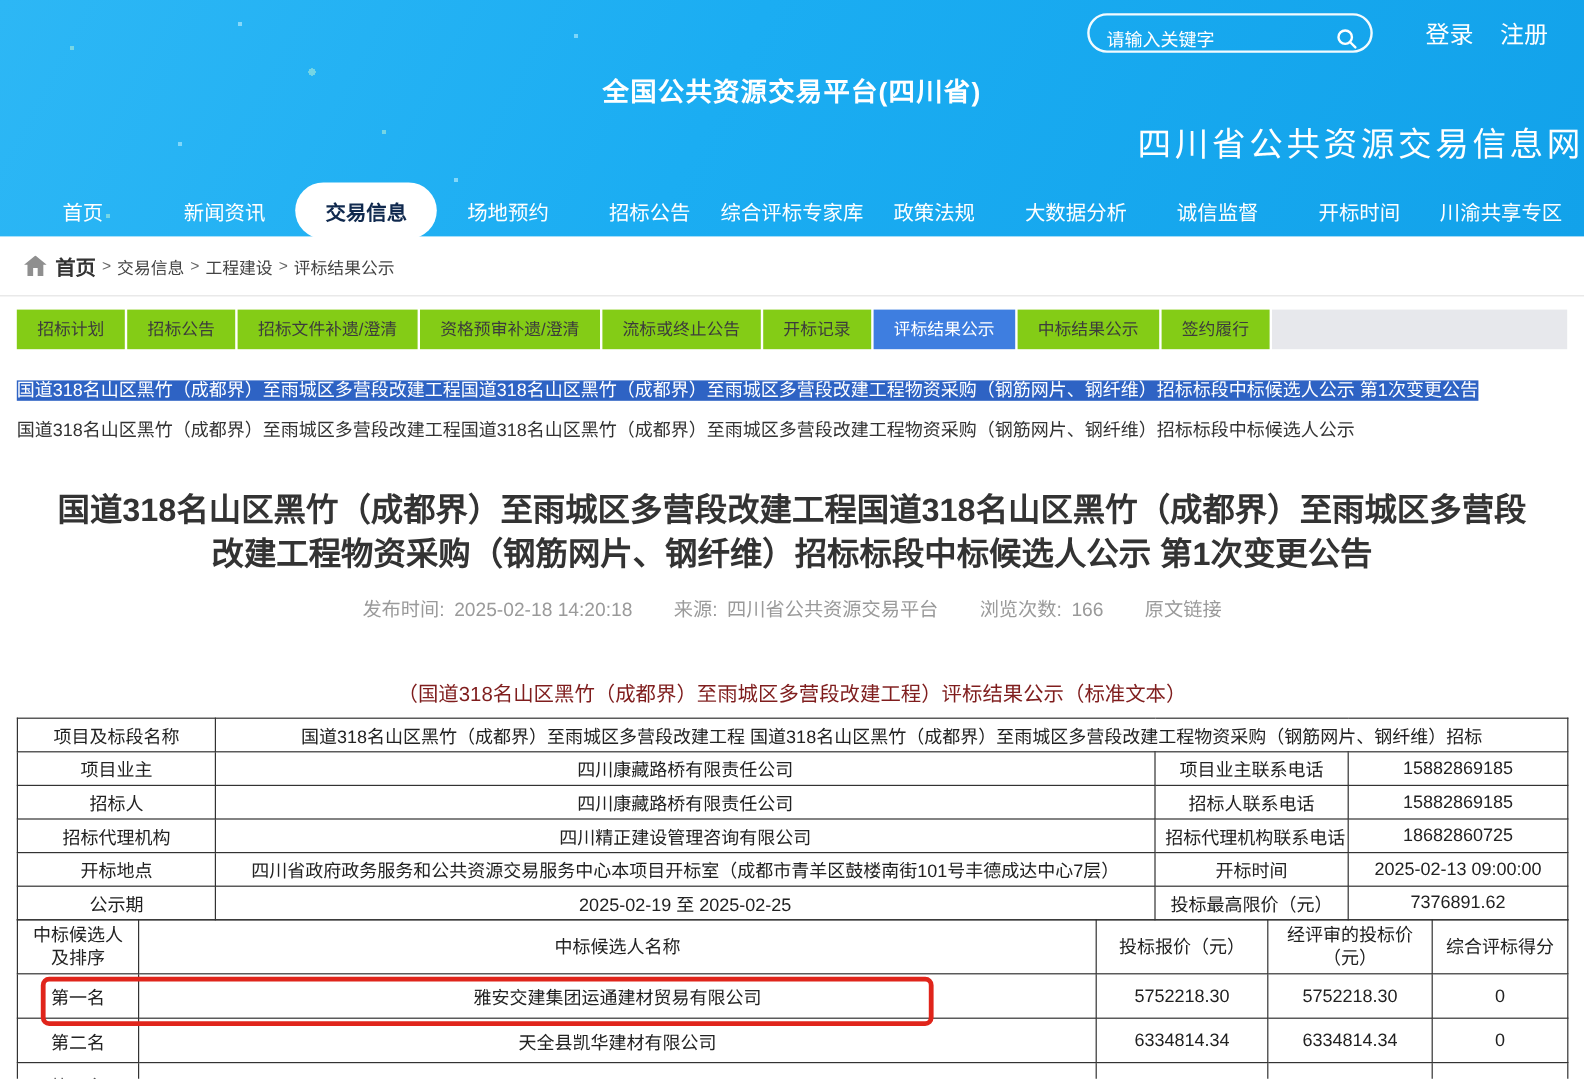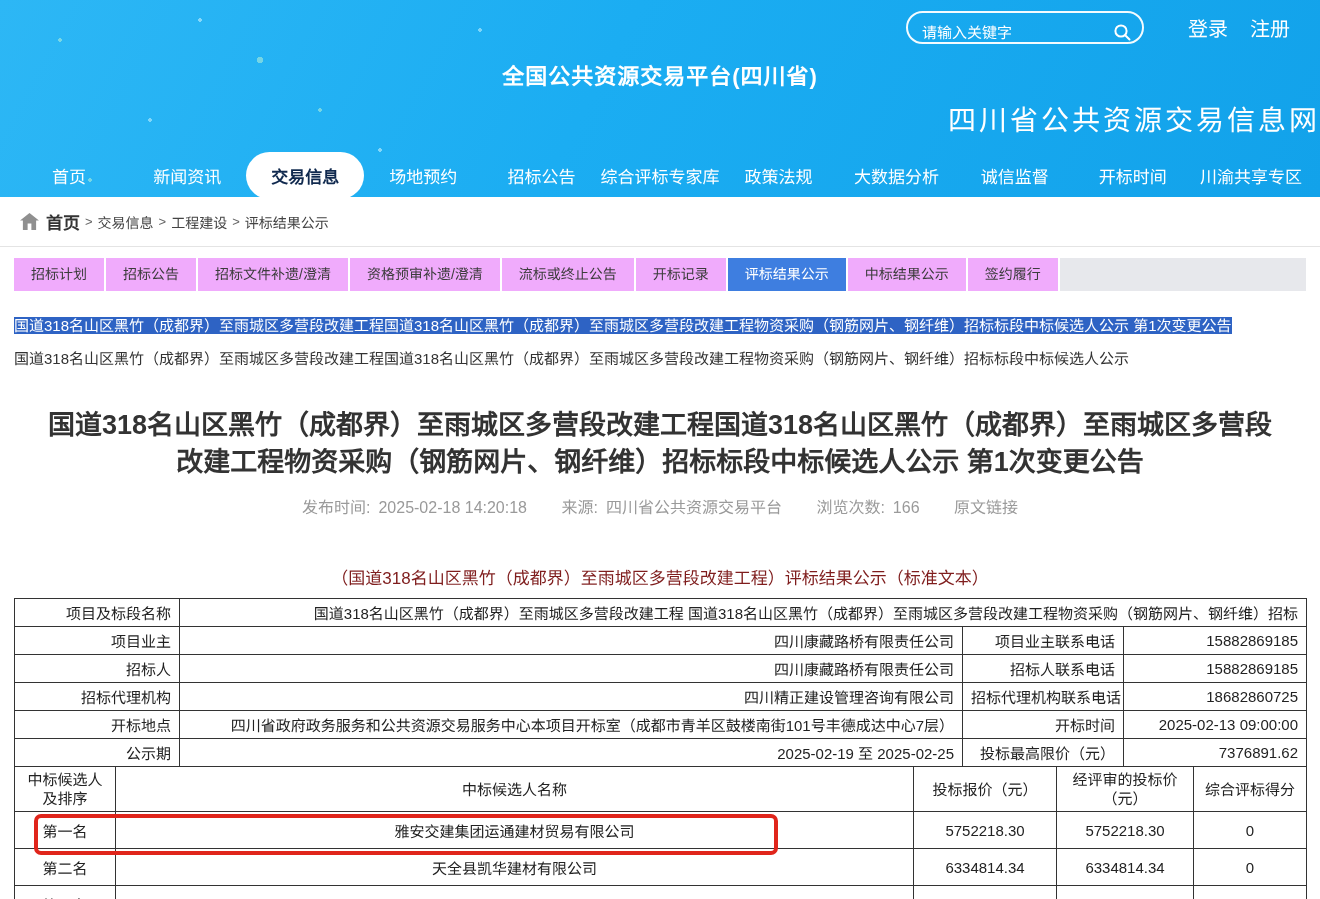--- a/index.html
+++ b/index.html
@@ -36,21 +36,21 @@
   
   .breadcrumb { height:50px; display:flex; align-items:center; padding-left:20px;
     border-bottom:1px solid #e4e4e4; }
   .bc-home-icon { width:19px; height:17px; margin-right:7px; }
   .bc-home { font-size:17px; font-weight:700; color:#333; cursor:pointer; }
   .bc-sep { font-size:13px; color:#666; margin:0 5px; }
   .bc-item { font-size:14px; color:#444; cursor:pointer; }
 
   
   .tab-strip { display:flex; margin:11px 14px 0; height:33px; gap:2px; }
-  .tab { background:#f0abfc; color:#3c3c3c; font-size:14px; line-height:33px;
+  .tab { background:#84cc16; color:#3c3c3c; font-size:14px; line-height:33px;
     padding:0 17px; white-space:nowrap; cursor:pointer; }
   .tab.active { background:#3e7ee0; color:#fff; }
   .tab-filler { flex:1; background:#e7e8ec; }
 
   
   .hl-line { margin:25px 14px 0; font-size:15px; line-height:19px; }
   .hl-line .hl { background:#2e63c4; color:#fff; cursor:pointer; }
   .second-line { margin:14px 14px 0; font-size:15px; line-height:19px; color:#333; cursor:pointer; }
 
   
@@ -60,21 +60,21 @@
   .meta-line span { margin:0 4px; }
   .meta-gap { display:inline-block; width:14px; }
   .original-link { cursor:pointer; }
 
   
   .section-title { margin-top:46px; text-align:center; font-size:17px; color:#7f1d1d; }
   .tbl-wrap { margin:9px 14px 0; position:relative; }
   table { border-collapse:collapse; table-layout:fixed; width:1292px; }
   td, th { border:1px solid #333; font-size:15px; color:#222; font-weight:400;
     padding:3px 8px; overflow:hidden; white-space:nowrap; }
-  .info-table td { height:28px; text-align:right; }
+  .info-table td { height:28px; text-align:center; }
   .cand-table { margin-top:-1px; }
   .cand-table th { height:44px; text-align:center; white-space:normal; line-height:19px; }
   .cand-table td { height:37px; text-align:center; }
   .red-box { position:absolute; left:20px; top:40px; width:744px; height:41px;
     border:4px solid #e0251b; border-radius:7px; pointer-events:none; }
 </style>
 </head>
 <body>
 
 <header class="site-header">

